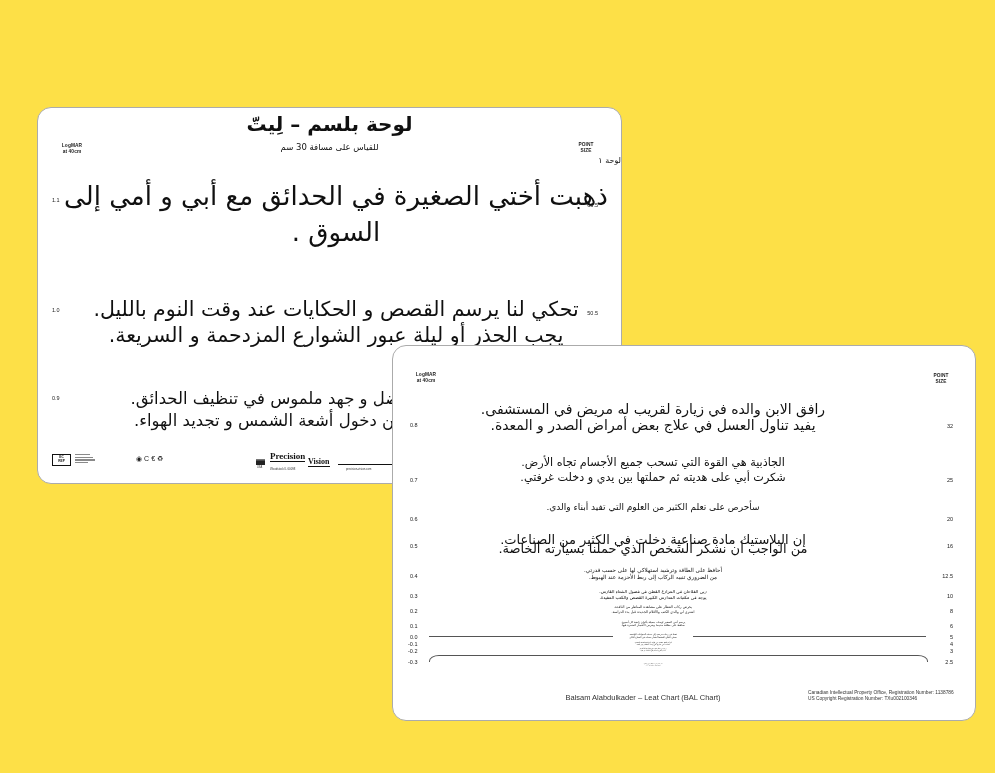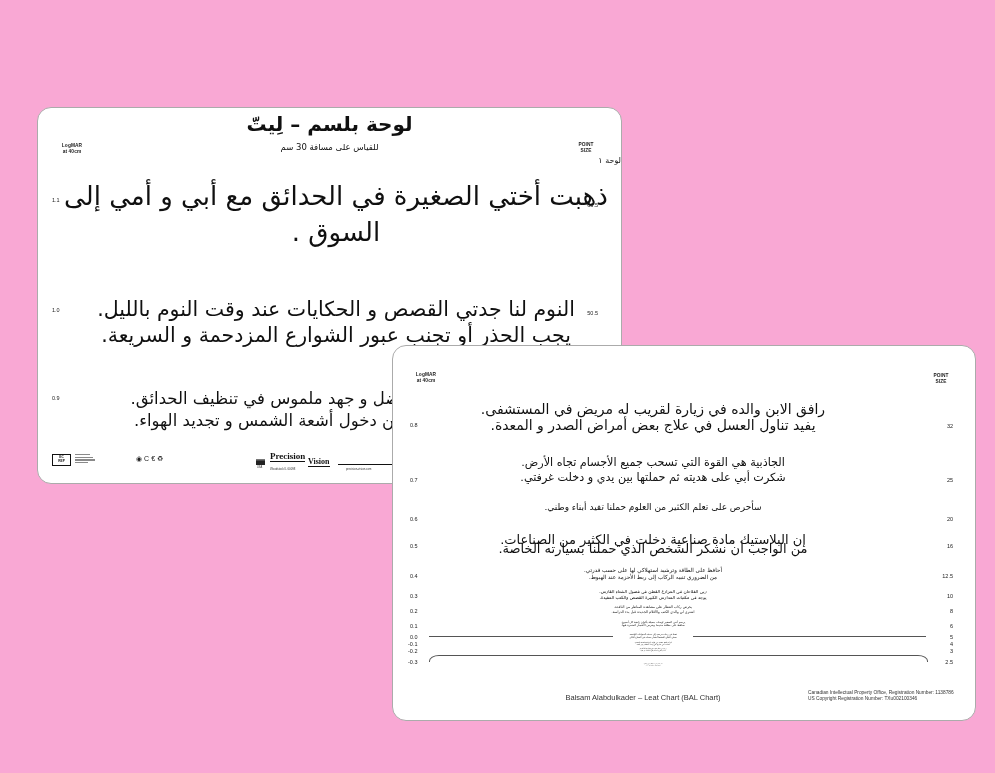--- a/index.html
+++ b/index.html
@@ -1,16 +1,16 @@
 <!DOCTYPE html>
 <html lang="en"><head>
 <meta charset="utf-8">
 <style>
   html,body{margin:0;padding:0;background:#ffffff;}
-  .stage{position:relative;width:995px;height:773px;background:#f9a8d4;overflow:hidden;
+  .stage{position:relative;width:995px;height:773px;background:#fde047;overflow:hidden;
          font-family:"Liberation Sans",sans-serif;}
   .card{position:absolute;background:#ffffff;border:1px solid #ababab;border-radius:14px;}
   #card1{left:37px;top:107px;width:583px;height:375px;}
   #card2{left:392px;top:345px;width:582px;height:374px;z-index:2;}
   .ar{font-family:"DejaVu Sans",sans-serif;direction:rtl;color:#101010;}
   .title{position:absolute;left:0;right:0;top:4px;text-align:center;font-size:20px;font-weight:bold;}
   .sub{position:absolute;left:0;right:0;top:34px;text-align:center;font-size:8.5px;}
   .chnum{position:absolute;left:0;right:0;top:48px;text-align:right;font-size:8px;}
   .colhdr{position:absolute;width:34px;text-align:center;font-size:4.8px;line-height:5.6px;
           font-weight:bold;color:#222;letter-spacing:.1px;}
@@ -68,22 +68,22 @@
 
     <div class="rlab" style="left:14px;top:89px">1.1</div>
     <div class="rpt" style="left:526px;top:94px">63.5</div>
     <div class="rtx1 ar" style="top:70px;font-size:26px;line-height:36px">
       <div>ذهبت أختي الصغيرة في الحدائق مع أبي و أمي إلى السوق .</div>
     </div>
 
     <div class="rlab" style="left:14px;top:199px">1.0</div>
     <div class="rpt" style="left:526px;top:202px">50.5</div>
     <div class="rtx1 ar" style="top:189px;font-size:20.5px;line-height:25.5px">
-      <div>النوم لنا جدتي القصص و الحكايات عند وقت النوم بالليل.</div>
-      <div>يجب الحذر أو تجنب عبور الشوارع المزدحمة و السريعة.</div>
+      <div>تحكي لنا يرسم القصص و الحكايات عند وقت النوم بالليل.</div>
+      <div>يجب الحذر أو ليلة عبور الشوارع المزدحمة و السريعة.</div>
     </div>
 
     <div class="rlab" style="left:14px;top:287px">0.9</div>
     <div class="frag ar" style="top:280px;font-size:16.5px;line-height:22px">
       <div>م فضل و جهد ملموس في تنظيف الحدائق.</div>
       <div>يضمن دخول أشعة الشمس و تجديد الهواء.</div>
     </div>
 
     <div class="ecrep">
       <div>EC</div>
@@ -130,21 +130,21 @@
     <div class="rlab" style="left:17px;top:131px">0.7</div>
     <div class="rpt" style="left:526px;top:131px">25</div>
     <div class="rtx ar" style="top:110px;font-size:11.2px;line-height:14.5px">
       <div>الجاذبية هي القوة التي تسحب جميع الأجسام تجاه الأرض.</div>
       <div>شكرت أبي على هديته ثم حملتها بين يدي و دخلت غرفتي.</div>
     </div>
 
     <div class="rlab" style="left:17px;top:170px">0.6</div>
     <div class="rpt" style="left:526px;top:170px">20</div>
     <div class="rtx ar" style="top:156px;font-size:9px;line-height:11.5px">
-      <div>سأحرص على تعلم الكثير من العلوم حملنا تفيد أبناء وطني.</div>
+      <div>سأحرص على تعلم الكثير من العلوم التي تفيد أبناء والدي.</div>
     </div>
 
     <div class="rlab" style="left:17px;top:197px">0.5</div>
     <div class="rpt" style="left:526px;top:197px">16</div>
     <div class="rtx ar" style="top:190px;font-size:13px;line-height:8.6px">
       <div>إن البلاستيك مادة صناعية دخلت في الكثير من الصناعات.</div>
       <div>من الواجب أن نشكر الشخص الذي حملنا بسيارته الخاصة.</div>
     </div>
 
     <div class="rlab" style="left:17px;top:227px">0.4</div>

